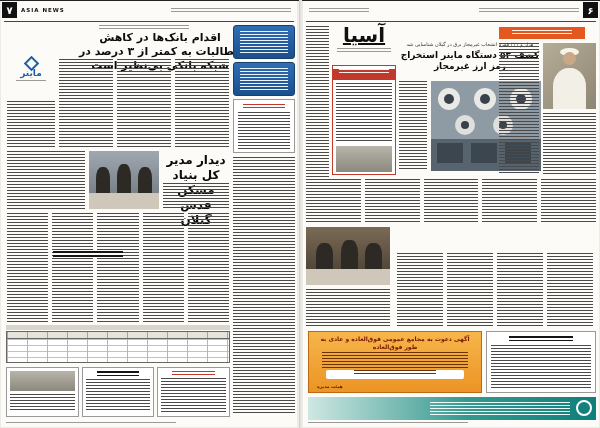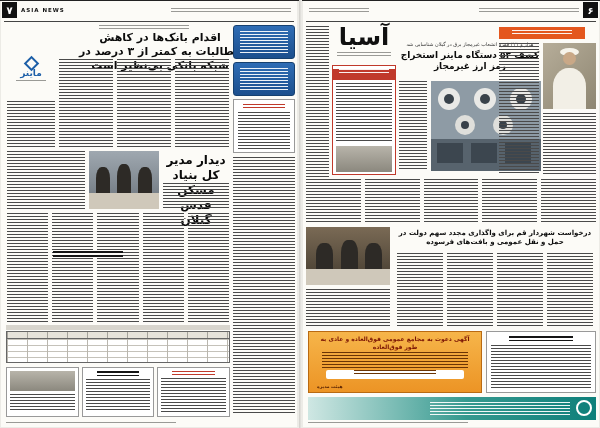--- a/index.html
+++ b/index.html
@@ -69,21 +69,21 @@
 
   <div class="page page-right">
     <div class="pnum abs" style="right:1px;top:1px;">۶</div>
     <div class="abs tl-light" style="right:20px;top:7px;width:100px;height:5px;"></div>
     <div class="abs tl-light" style="left:6px;top:7px;width:60px;height:5px;"></div>
     <div class="abs hrule" style="top:20px;left:3px;right:3px;"></div>
 
     <div class="abs tl" style="right:270px;top:25px;width:23px;height:196px;"></div>
 
     <div class="abs" style="right:203px;top:24px;width:64px;height:36px;">
-      <div class="logo-fa" style="font-size:24px;">آسیا</div>
+      <div class="logo-fa" style="font-size:20px;text-decoration:underline;">آسیا</div>
       <div class="tl-light" style="width:54px;height:4px;margin:3px auto 0;"></div>
     </div>
     <div class="abs redbox" style="right:203px;top:64px;width:64px;height:110px;">
       <div class="rb-head">
         <div class="tl-white" style="width:80%;height:5px;margin:3px auto 0;"></div>
       </div>
       <div class="tl" style="margin:3px;height:60px;"></div>
       <div class="grayphoto" style="height:26px;margin:0 3px;"></div>
     </div>
 
@@ -126,21 +126,20 @@
       <div class="tl"></div>
       <div class="tl"></div>
     </div>
 
     <div class="meet meet6 abs" style="left:3px;top:226px;width:84px;height:58px;">
       <div class="fig" style="left:12%;"></div>
       <div class="fig" style="left:42%;height:54%;"></div>
       <div class="fig" style="left:70%;"></div>
       <div class="tbl"></div>
     </div>
-    <div class="abs headline" style="right:6px;top:228px;width:196px;font-size:7px;">درخواست شهردار قم برای واگذاری مجدد سهم دولت در حمل و نقل عمومی و بافت‌های فرسوده</div>
     <div class="abs cols" style="right:6px;top:252px;width:196px;height:74px;">
       <div class="tl"></div>
       <div class="tl"></div>
       <div class="tl"></div>
       <div class="tl"></div>
     </div>
     <div class="abs tl" style="left:3px;top:288px;width:84px;height:38px;"></div>
 
     <div class="abs ad-orange" style="left:5px;top:330px;width:174px;height:62px;padding:3px 5px;">
       <div class="ad-title" style="font-size:6px;">آگهی دعوت به مجامع عمومی فوق‌العاده و عادی به طور فوق‌العاده</div>

